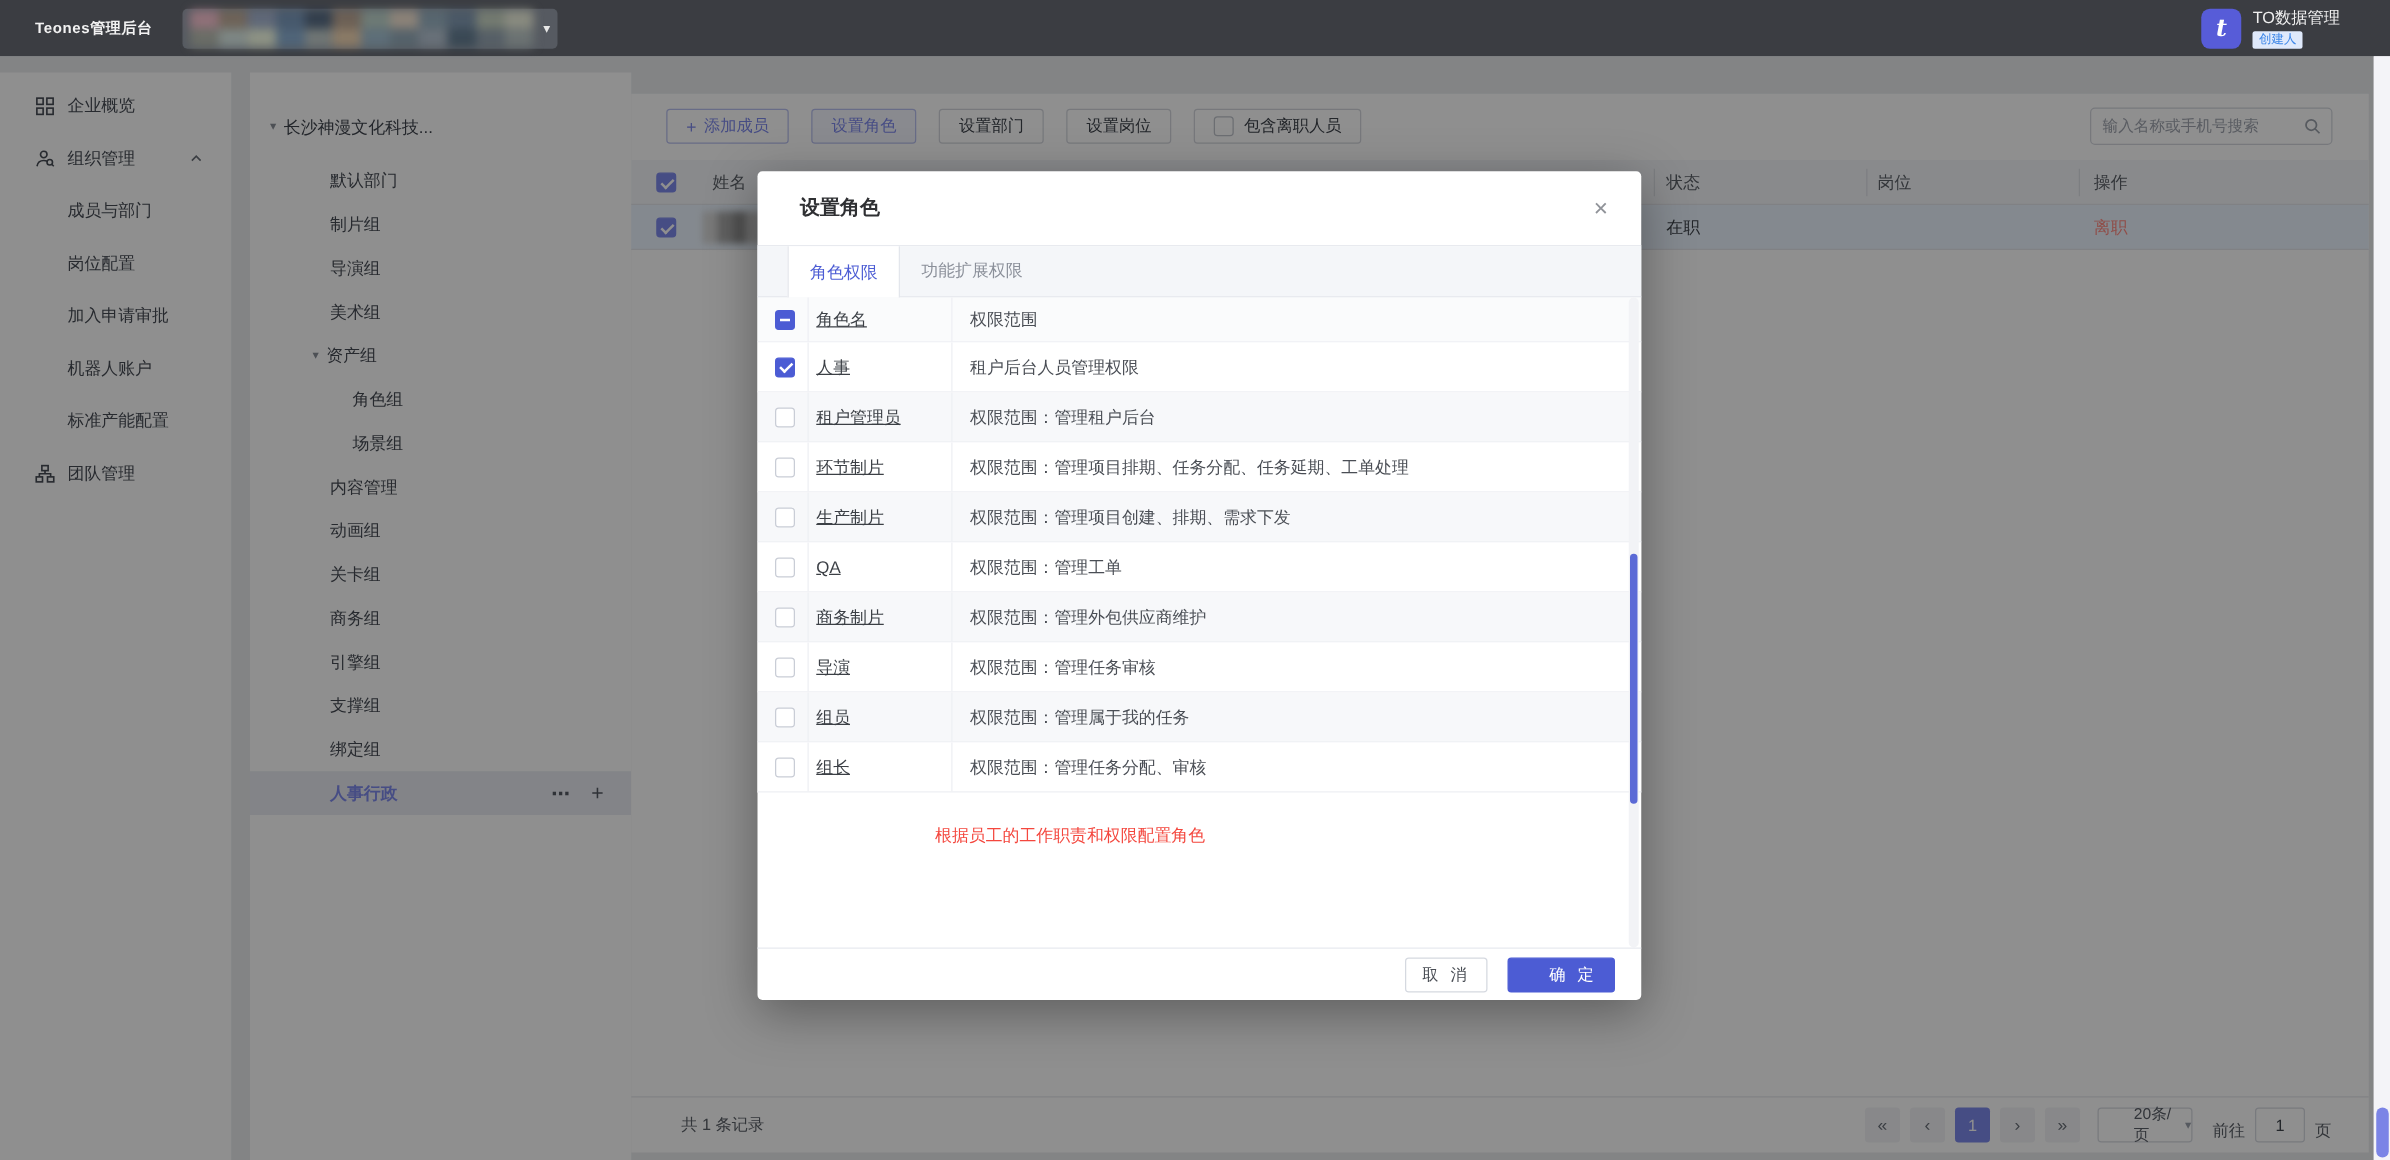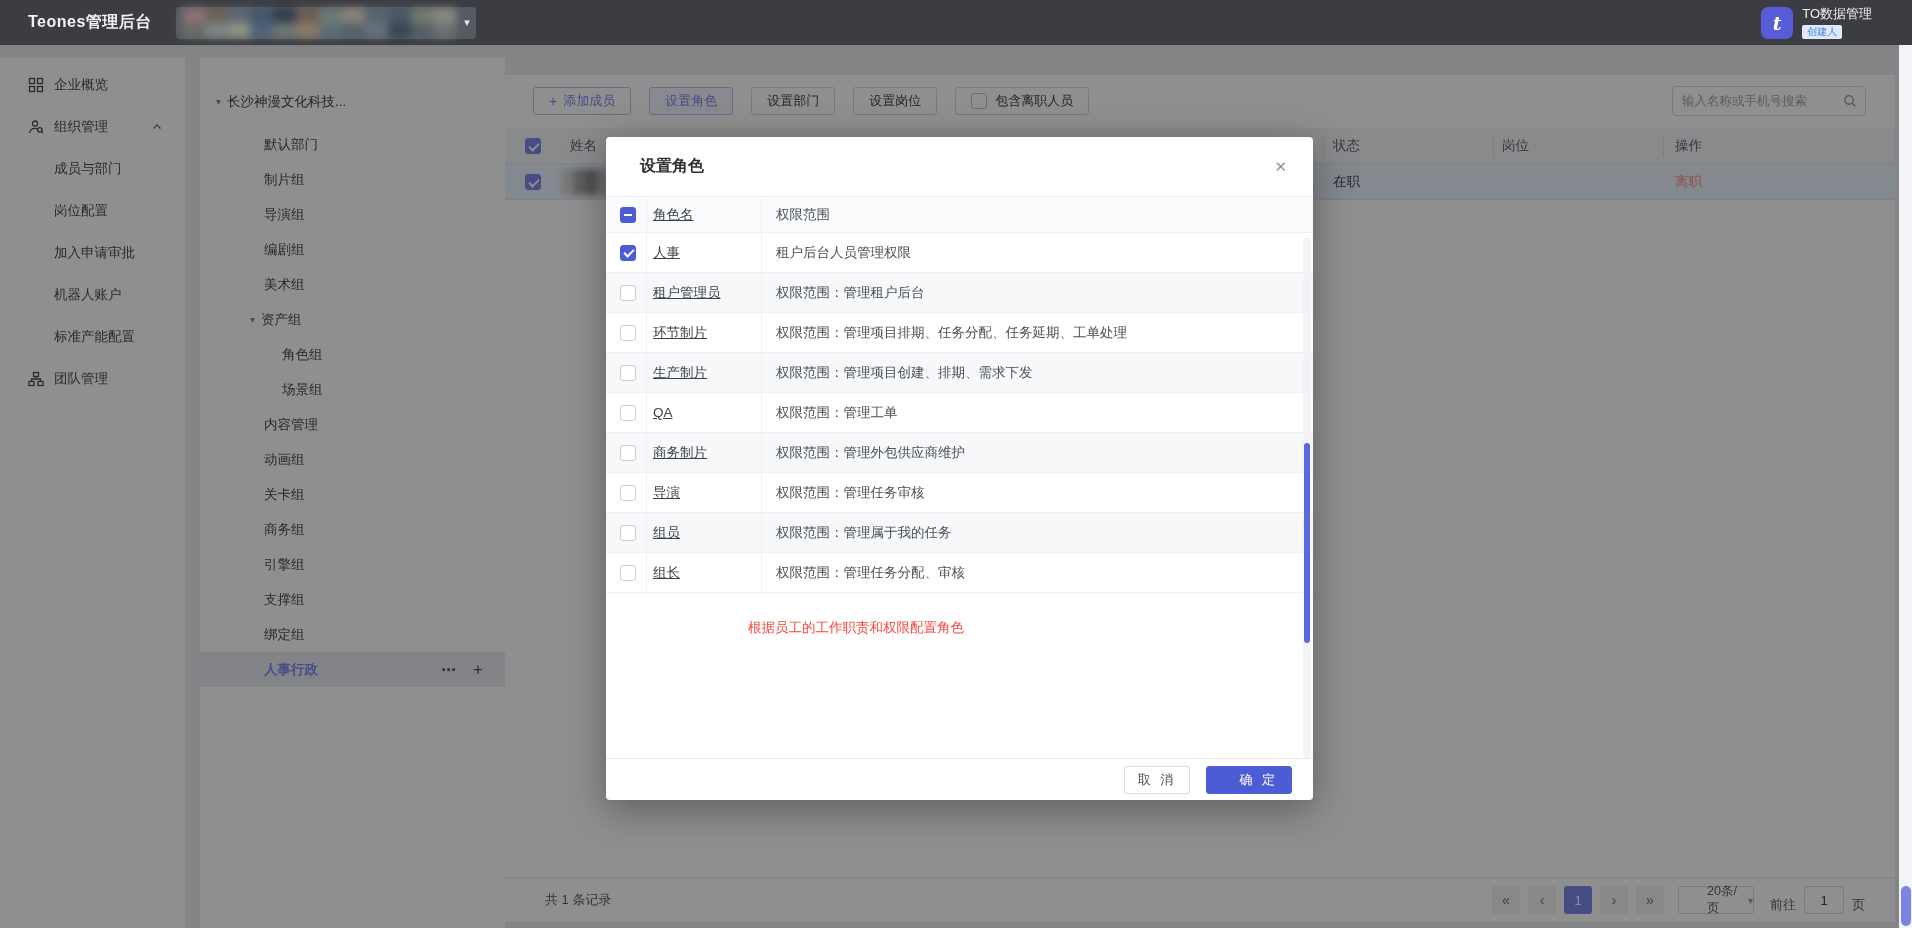--- a/index.html
+++ b/index.html
@@ -10,21 +10,21 @@
   }
   *{box-sizing:border-box;margin:0;padding:0;}
   body{
     width:1912px;height:928px;position:relative;overflow:hidden;
     background:#e9ebee;
     font-family:"Liberation Sans","DejaVu Sans",sans-serif;
     -webkit-font-smoothing:antialiased;
   }
   
   .topbar{position:absolute;top:0;left:0;width:1912px;height:45px;background:#3b3d42;display:flex;align-items:center;z-index:90;}
-  .brand{color:#f2f2f2;font-size:16px;font-weight:bold;margin-left:28px;letter-spacing:.5px;}
+  .brand{color:#f2f2f2;font-size:12px;font-weight:bold;margin-left:28px;letter-spacing:.5px;}
   .blur-wrap{margin-left:24px;width:300px;height:32px;background:#565a61;border-radius:4px;display:flex;align-items:center;padding:0 6px;cursor:pointer;}
   .blur-strip{flex:1;height:30px;display:grid;grid-template-columns:repeat(12,1fr);grid-template-rows:1fr 1fr;filter:blur(4px);overflow:hidden;border-radius:3px;}
   .blur-strip i{display:block;}
   .tb-caret{color:#e8e8e8;font-size:11px;margin-left:8px;}
   .user{position:absolute;right:40px;top:6px;display:flex;align-items:center;cursor:pointer;}
   .avatar{width:32px;height:32px;border-radius:7px;background:#575cd8;color:#fff;font-weight:bold;font-size:19px;display:flex;align-items:center;justify-content:center;font-family:"DejaVu Serif",serif;font-style:italic;}
   .u-col{margin-left:9px;}
   .u-name{color:#f0f0f0;font-size:13px;line-height:15px;}
   .u-badge{display:inline-block;margin-top:2px;background:#dfe9fb;color:#3f88e8;font-size:10px;line-height:14px;padding:0 5px;border-radius:2px;}
   
@@ -221,23 +221,20 @@
     <div class="t-row t-d1">
         <span class="t-label">默认部门</span>
       </div>
     <div class="t-row t-d1">
         <span class="t-label">制片组</span>
       </div>
     <div class="t-row t-d1">
         <span class="t-label">导演组</span>
       </div>
     <div class="t-row t-d1">
-        <span class="t-label">编剧组</span>
-      </div>
-    <div class="t-row t-d1">
         <span class="t-label">美术组</span>
       </div>
     <div class="t-row t-d1c">
       <span class="t-caret">▾</span>
       <span class="t-label">资产组</span>
     </div>
     <div class="t-row t-d2">
         <span class="t-label">角色组</span>
       </div>
     <div class="t-row t-d2">
@@ -354,20 +351,24 @@
   </div>
 </div>
 
 <div class="overlay"></div>
 
 <div class="modal">
   <div class="m-head">
     <span class="m-title">设置角色</span>
     <span class="m-close">✕</span>
   </div>
+  <div class="m-tabs">
+    <div class="m-tab act">角色权限</div>
+    <div class="m-tab">功能扩展权限</div>
+  </div>
 
   <div class="mrow hdr">
     <div class="m-cb">
         <span class="cb ind"></span>
       </div>
     <div class="m-name">角色名</div>
     <div class="m-scope">权限范围</div>
   </div>
 
   <div class="mrow">

